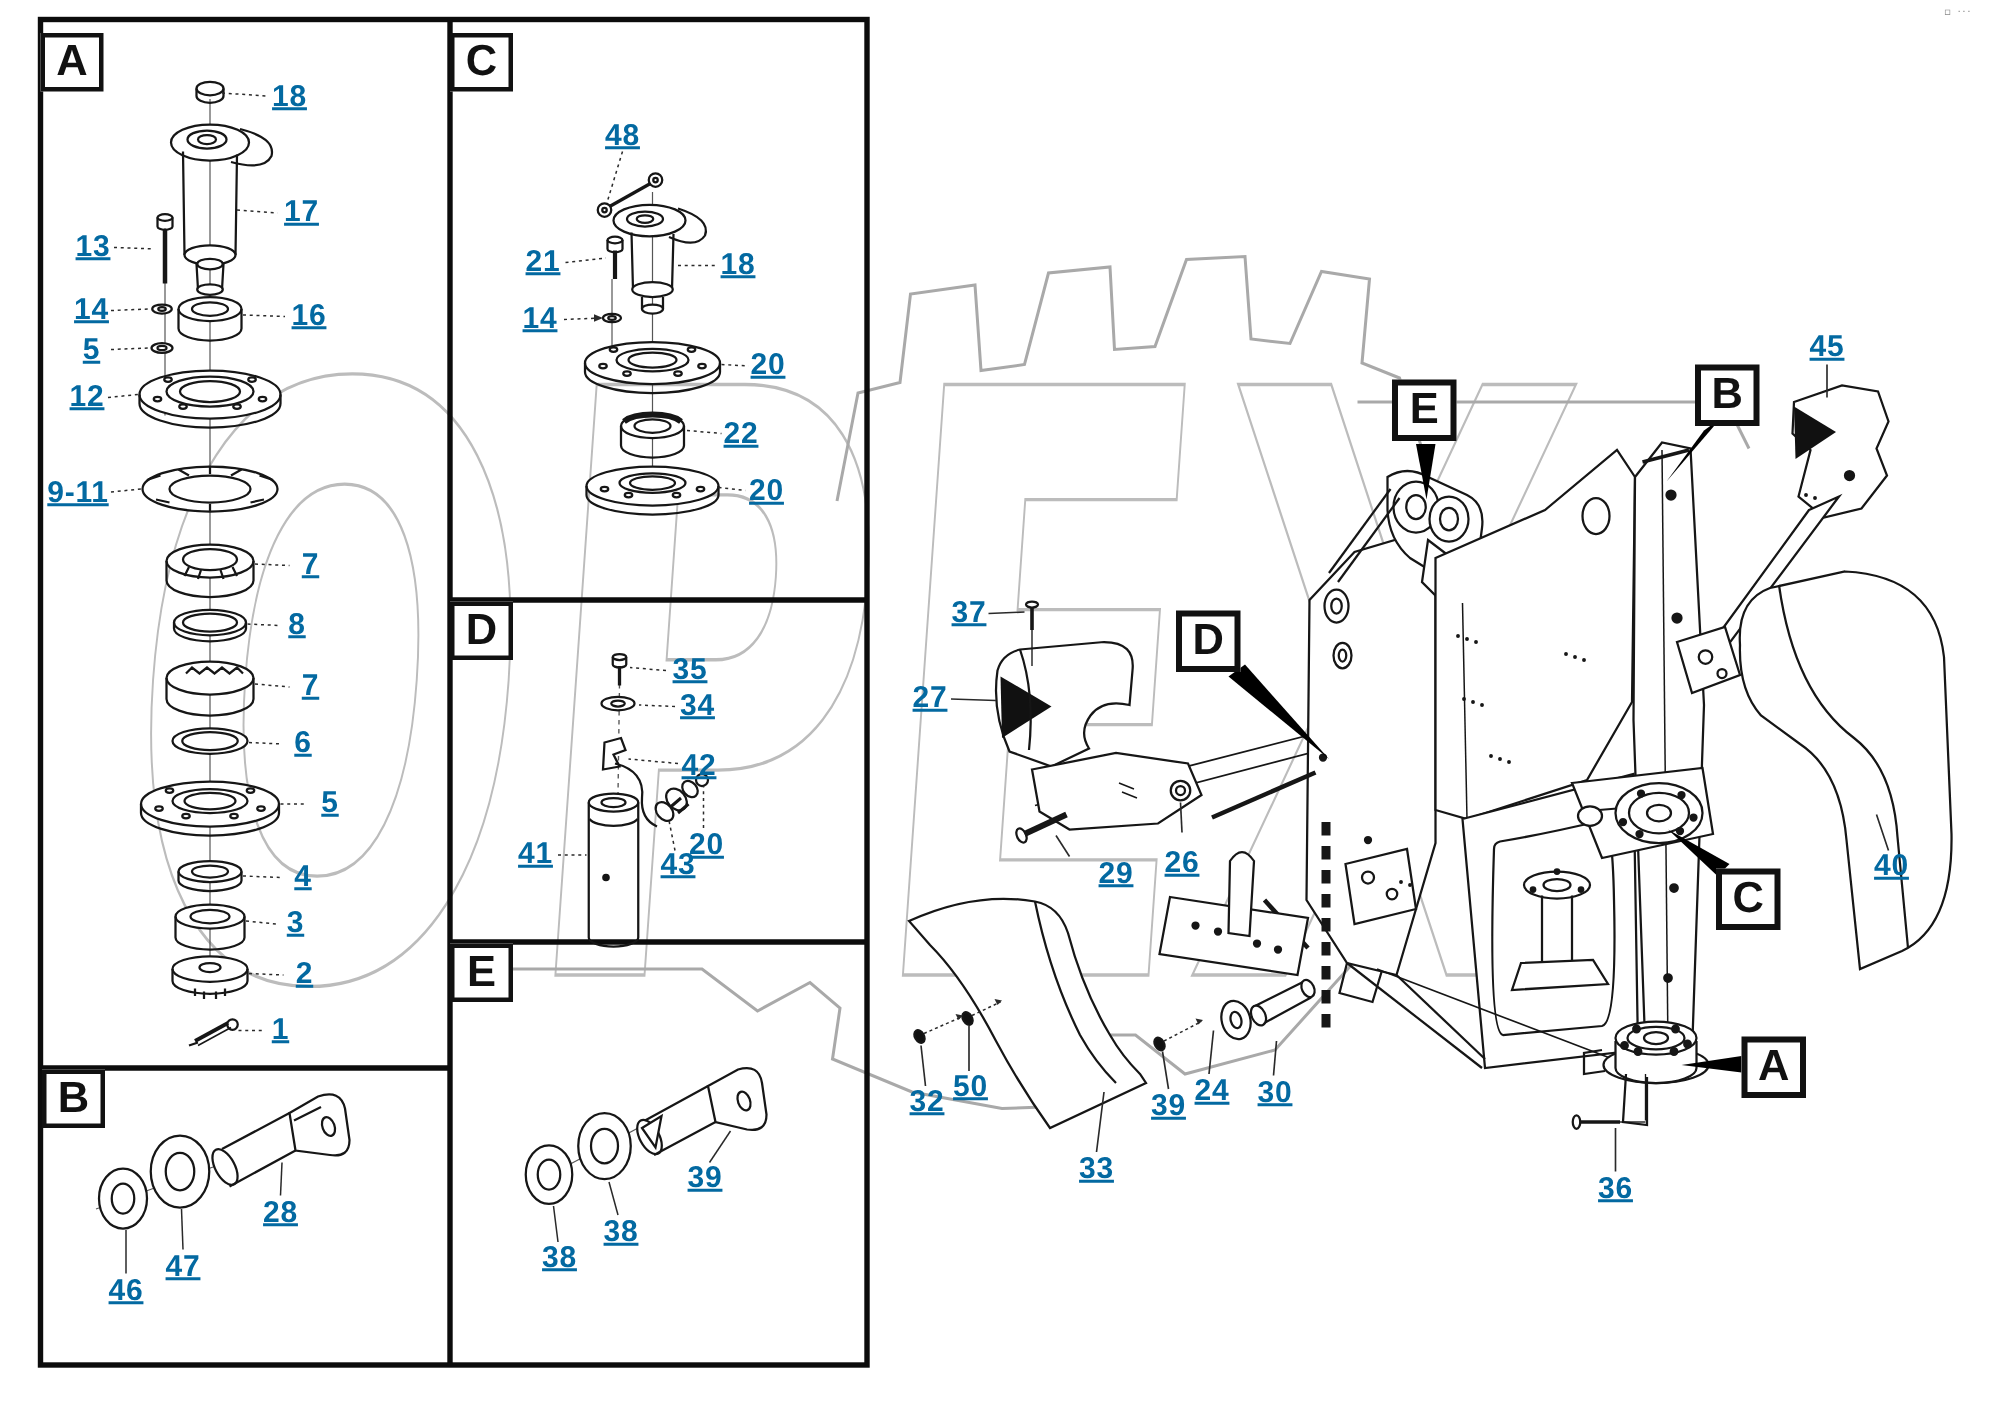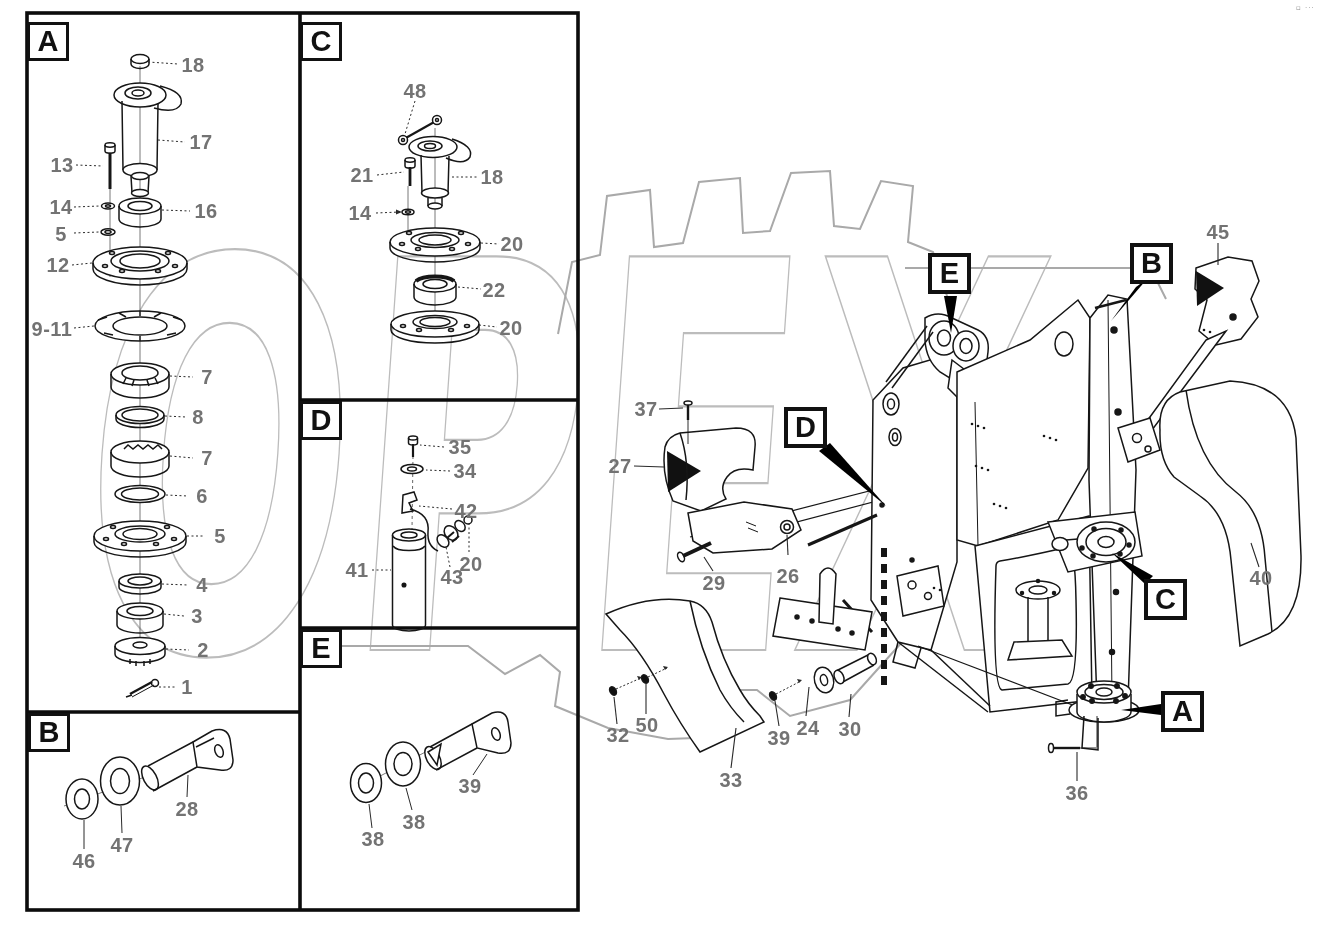--- a/index.html
+++ b/index.html
@@ -1,20 +1,20 @@
 <!DOCTYPE html>
 <html><head>
 <meta charset="utf-8">
 <style>
   html,body{margin:0;padding:0;background:#fff;}
   .stage{position:relative;width:1335px;height:936px;background:#fff;overflow:hidden;
          font-family:"Liberation Sans",sans-serif;}
   svg{position:absolute;left:0;top:0;}
   .lbl{position:absolute;transform:translate(-50%,-50%);font:700 20px "Liberation Sans",sans-serif;
-       color:#737373;white-space:nowrap;letter-spacing:.5px;}
+       color:#0369a1;white-space:nowrap;letter-spacing:.5px;text-decoration:underline;}
   .pbox,.cbox{position:absolute;background:#fff;display:flex;align-items:center;justify-content:center;
        color:#111;}
   .pbox{width:36px;height:33px;border:3.5px solid #111;font:700 29px "Liberation Sans",sans-serif;}
   .cbox{width:35px;height:33px;border:4px solid #111;font:700 29px "Liberation Sans",sans-serif;}
   .corner{position:absolute;left:1296px;top:4px;font:400 7px "DejaVu Sans",sans-serif;color:#8a8a8a;letter-spacing:1px;}
 </style>
 </head>
 <body>
 
 <div class="stage">
@@ -631,21 +631,21 @@
 <div class="lbl" style="left:357px;top:570px">41</div>
 <div class="lbl" style="left:452px;top:577px">43</div>
 <div class="lbl" style="left:471px;top:564px">20</div>
 
 <div class="lbl" style="left:373px;top:839px">38</div>
 <div class="lbl" style="left:414px;top:822px">38</div>
 <div class="lbl" style="left:470px;top:786px">39</div>
 
 <div class="lbl" style="left:646px;top:409px">37</div>
 <div class="lbl" style="left:620px;top:466px">27</div>
-<div class="lbl" style="left:714px;top:583px">29</div>
+<div class="lbl" style="left:744px;top:583px">29</div>
 <div class="lbl" style="left:788px;top:576px">26</div>
 <div class="lbl" style="left:618px;top:735px">32</div>
 <div class="lbl" style="left:647px;top:725px">50</div>
 <div class="lbl" style="left:731px;top:780px">33</div>
 <div class="lbl" style="left:779px;top:738px">39</div>
 <div class="lbl" style="left:808px;top:728px">24</div>
 <div class="lbl" style="left:850px;top:729px">30</div>
 <div class="lbl" style="left:1077px;top:793px">36</div>
 <div class="lbl" style="left:1218px;top:232px">45</div>
 <div class="lbl" style="left:1261px;top:578px">40</div>

